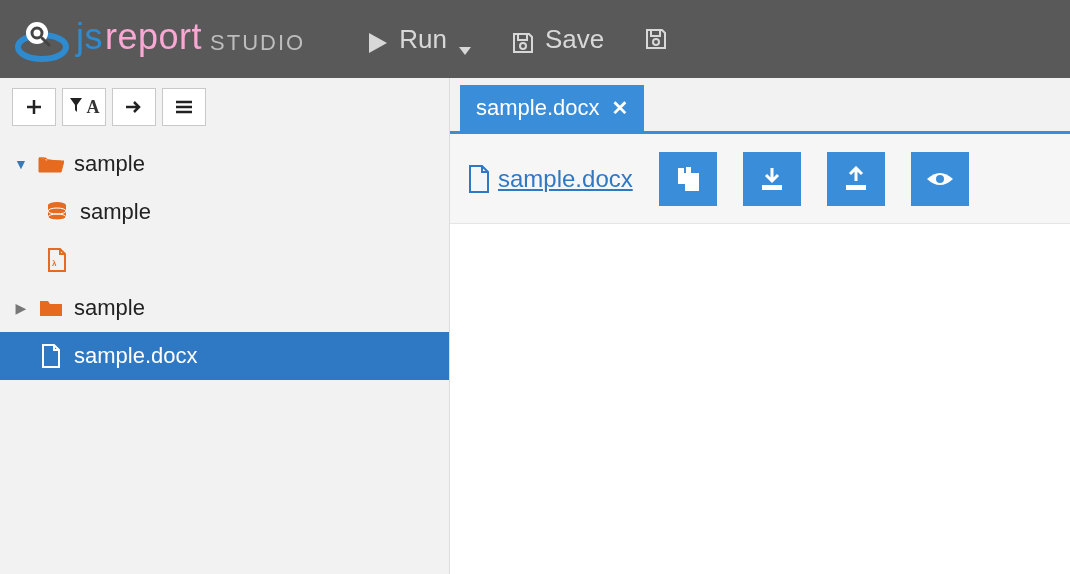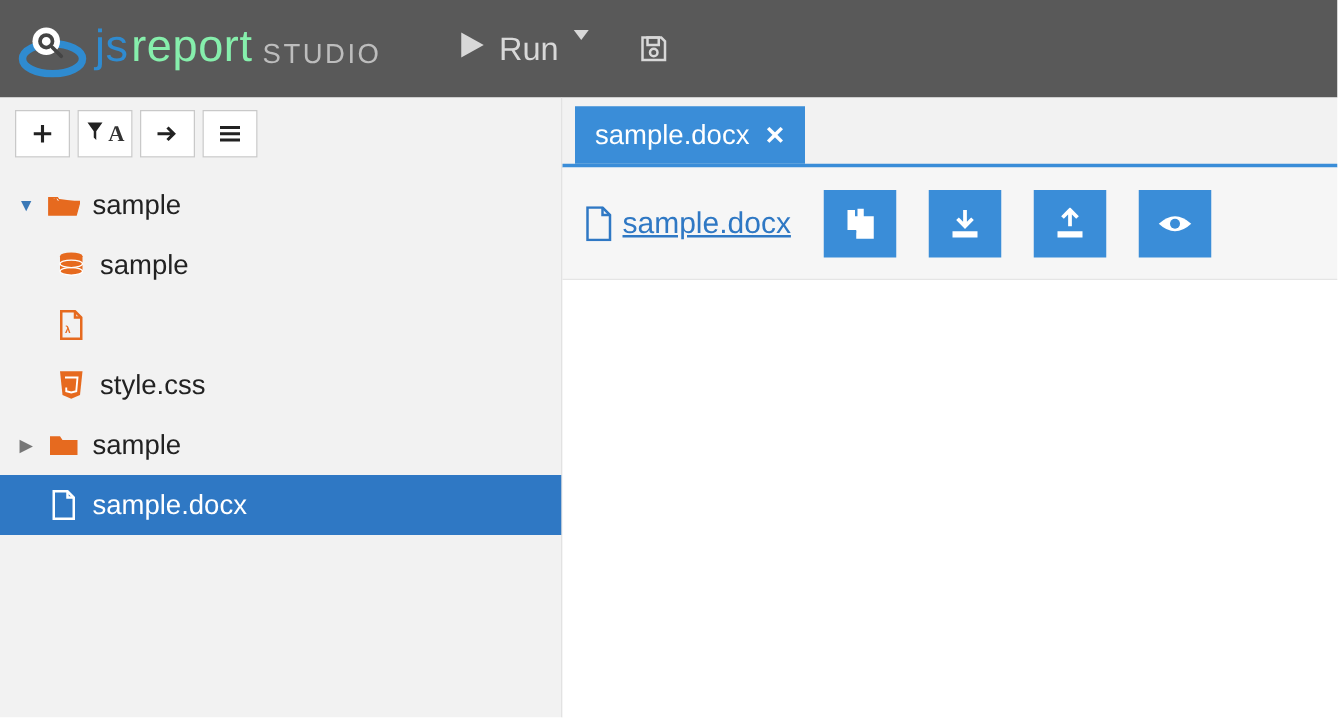--- a/index.html
+++ b/index.html
@@ -33,34 +33,34 @@
       position: relative;
       align-self: center;
       margin-right: 2px;
     }
     .logo-text {
       font-size: 36px;
       font-weight: 500;
       letter-spacing: 0.5px;
     }
     .logo-js { color: #2f8bd0; }
-    .logo-report { color: #86efac; }
+    .logo-report { color: #f9a8d4; }
     .logo-studio {
       font-size: 22px;
       color: #bdbdbd;
       letter-spacing: 2px;
       margin-left: 6px;
       text-transform: uppercase;
       align-self: flex-end;
       position: relative;
       top: -6px;
     }
     .tb-btn {
       display: flex;
-      align-items: flex-start;
+      align-items: flex-end;
       gap: 10px;
       font-size: 26px;
       color: #d8d8d8;
       cursor: pointer;
       padding: 8px 6px;
     }
     .tb-btn svg { display: block; }
     .caret-down {
       width: 0; height: 0;
       border-left: 6px solid transparent;
@@ -203,27 +203,35 @@
   </div>
 
   <div class="tb-btn">
     <svg width="22" height="24">
         <path d="M2 2 L20 12 L2 22 Z" fill="#d8d8d8"></path>
       </svg>
     <span>Run</span>
     <span class="caret-down"></span>
   </div>
 
-
   <div class="tb-btn">
     <svg width="24" height="24">
       <path d="M3 3 H18 L21 6 V21 H3 Z" fill="none" stroke="#d8d8d8" stroke-width="2"></path>
       <rect x="7" y="3" width="9" height="6" fill="none" stroke="#d8d8d8" stroke-width="2"></rect>
       <circle cx="12" cy="15" r="3" fill="none" stroke="#d8d8d8" stroke-width="2"></circle>
     </svg>
+    <span>Save</span>
+  </div>
+
+  <div class="tb-btn">
+    <svg width="24" height="24">
+      <path d="M3 3 H18 L21 6 V21 H3 Z" fill="none" stroke="#d8d8d8" stroke-width="2"></path>
+      <rect x="7" y="3" width="9" height="6" fill="none" stroke="#d8d8d8" stroke-width="2"></rect>
+      <circle cx="12" cy="15" r="3" fill="none" stroke="#d8d8d8" stroke-width="2"></circle>
+    </svg>
   </div>
 
 </div>
 
 <div class="main">
 
   <div class="sidebar">
     <div class="sidebar-btns">
       <div class="sb-btn">
         <svg width="16" height="16">
@@ -277,29 +285,20 @@
       <div class="tree-row depth1">
         <span class="ico">
           <svg width="20" height="24">
               <path d="M2 1 H13 L18 6 V23 H2 Z" fill="none" stroke="#e66a1f" stroke-width="2"></path>
               <path d="M13 1 V6 H18" fill="none" stroke="#e66a1f" stroke-width="2"></path>
               <text x="5" y="18" font-size="8" fill="#e66a1f" font-weight="bold">λ</text>
             </svg>
         </span>
       </div>
 
-      <div class="tree-row depth1">
-        <span class="ico">
-          <svg width="22" height="24">
-              <path d="M2 1 H20 L18 20 L11 23 L4 20 Z" fill="#e66a1f"></path>
-              <path d="M6 6 H16 L15 17 L11 18 L7 17 L7 14" fill="none" stroke="#fff" stroke-width="1.5"></path>
-            </svg>
-        </span>
-        <span>style.css</span>
-      </div>
 
       <div class="tree-row">
         <span class="chev gray">▶</span>
         <span class="ico">
           <svg width="24" height="20">
               <path d="M1 3 H9 L11 6 H23 V18 H1 Z" fill="#e66a1f"></path>
             </svg>
         </span>
         <span>sample</span>
       </div>

